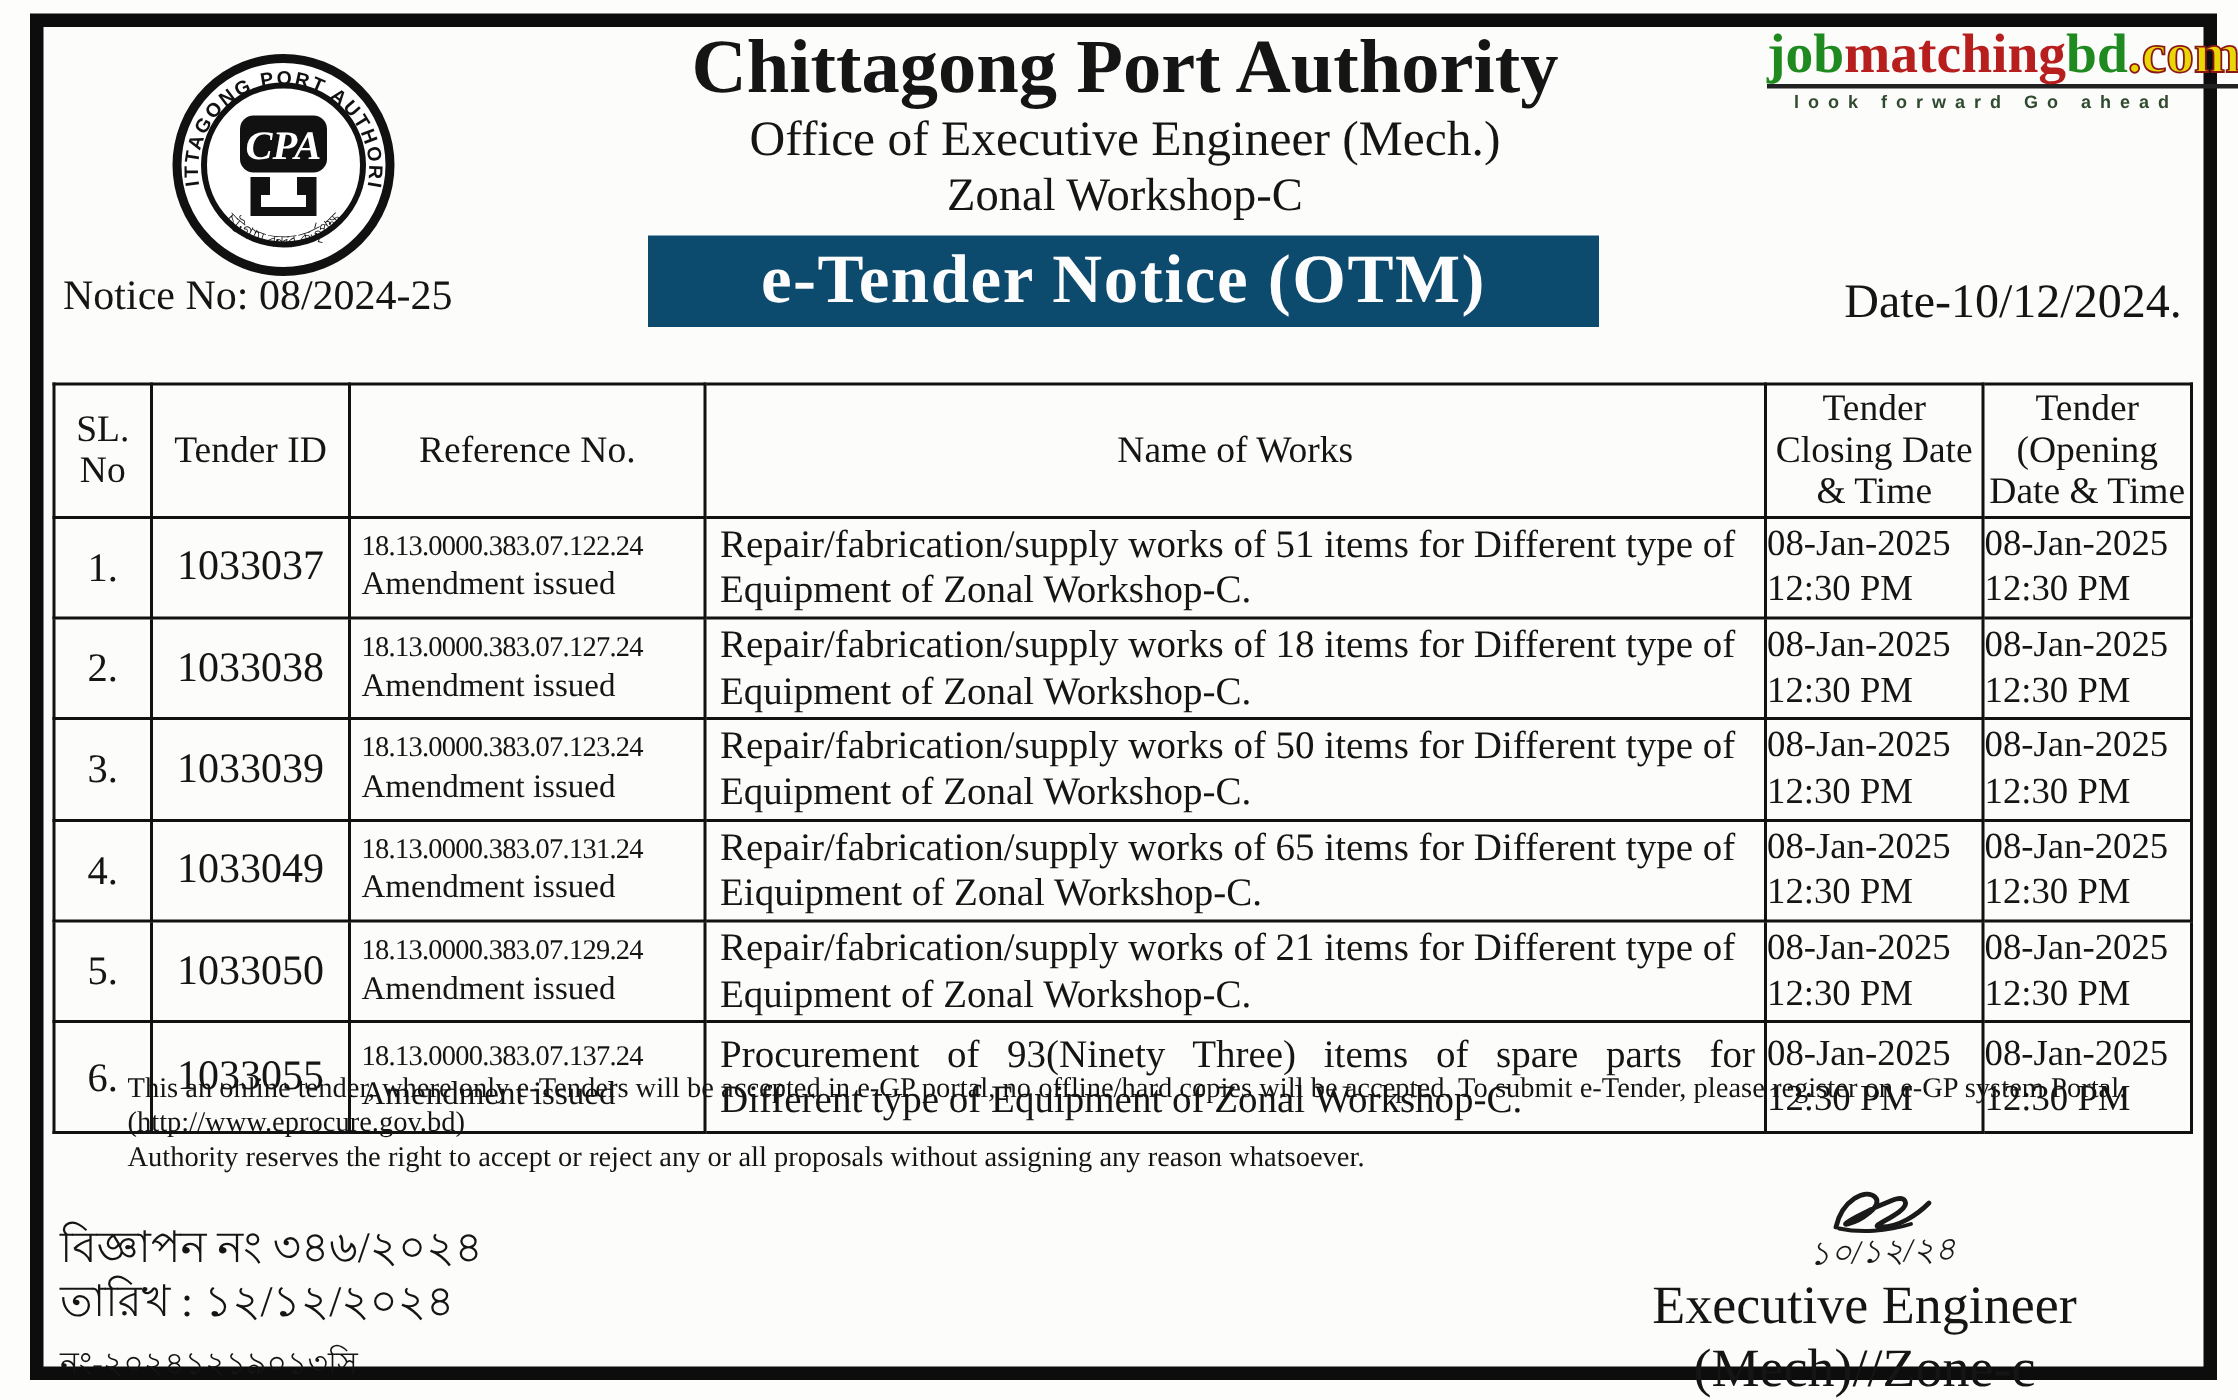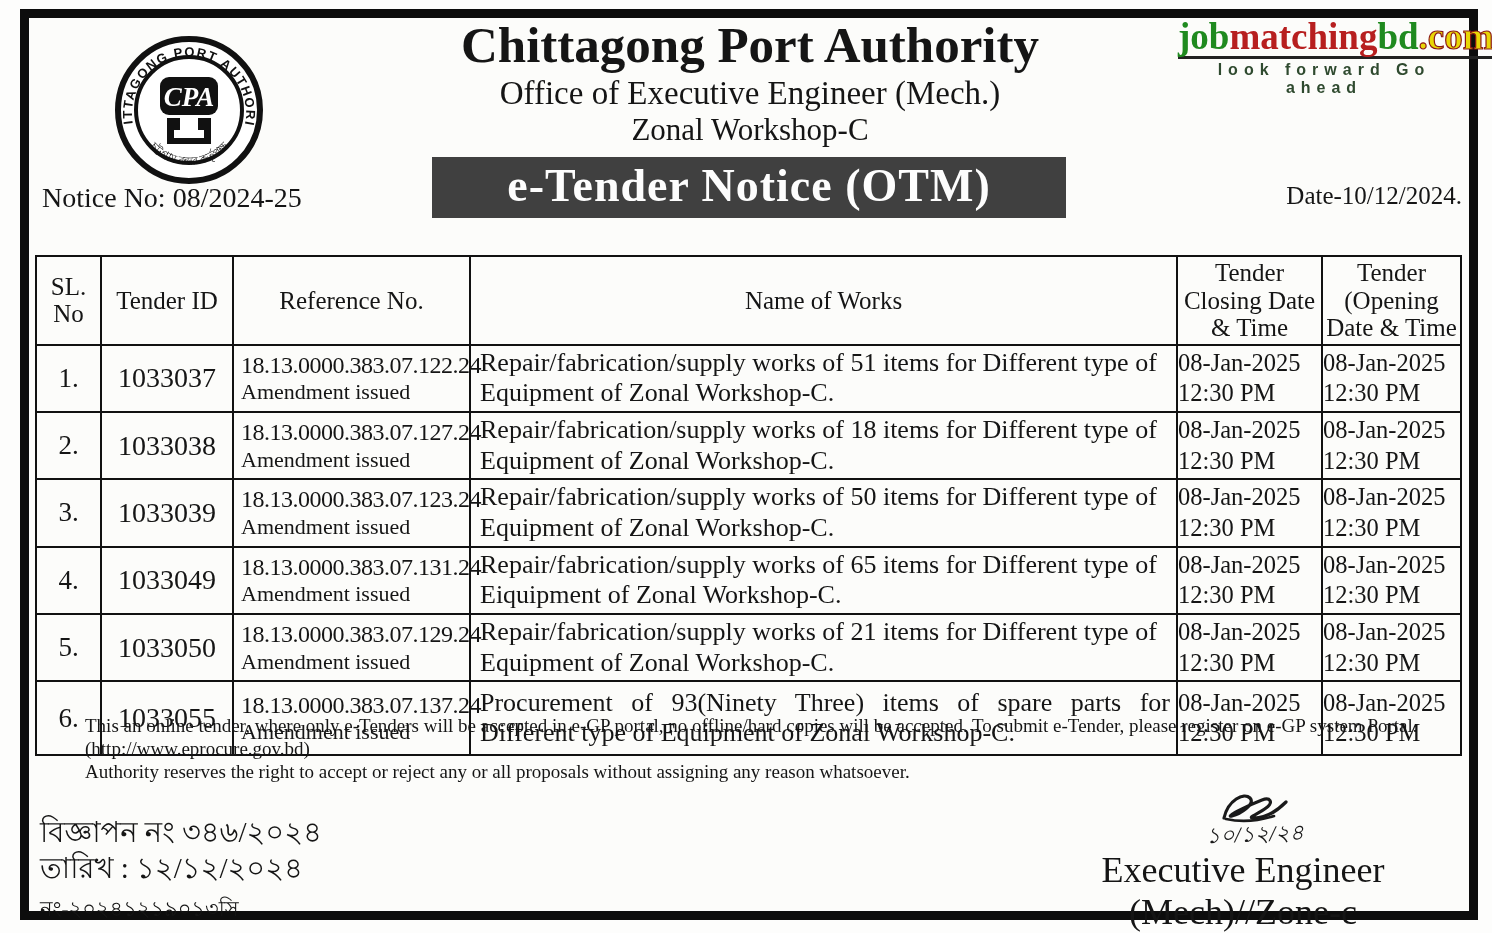--- a/index.html
+++ b/index.html
@@ -6,42 +6,42 @@
   body { width:1492px; height:933px; background:#ffffff; font-family:"Liberation Serif","DejaVu Serif",serif; color:#151515; }
   .page { position:relative; width:1492px; height:933px; background:#fdfdfc; overflow:hidden; }
   .frame { position:absolute; left:20px; top:9px; width:1458px; height:911px; border:9px solid #0d0d0d; background:#fcfcfa; }
 
   
   .seal { position:absolute; left:112px; top:34px; width:154px; height:152px; }
   .head-center { position:absolute; left:260px; width:980px; top:20px; text-align:center; }
   .org-title { font-size:51px; font-weight:bold; letter-spacing:0px; line-height:1.0; }
   .office-line { font-size:33px; line-height:1.15; margin-top:4px; }
   .zone-line { font-size:31px; line-height:1.1; }
-  .banner { position:absolute; left:432px; top:157px; width:634px; height:61px; background:#404040; color:#fdfdfd; font-size:46px; font-weight:bold; text-align:center; line-height:58px; letter-spacing:1px; }
+  .banner { position:absolute; left:432px; top:157px; width:634px; height:61px; background:#0c4a6e; color:#fdfdfd; font-size:46px; font-weight:bold; text-align:center; line-height:58px; letter-spacing:1px; }
   .notice-no { position:absolute; left:42px; top:182px; font-size:28px; }
-  .head-date { position:absolute; left:1222px; top:182px; width:240px; font-size:25px; text-align:right; }
+  .head-date { position:absolute; left:1222px; top:182px; width:240px; font-size:32px; text-align:center; }
 
   
   .jm { position:absolute; left:1178px; top:18px; width:292px; text-align:center; font-family:"Liberation Serif",serif; }
   .jm-main { font-size:37px; font-weight:bold; line-height:1.0; letter-spacing:0px; border-bottom:3px solid #222; display:inline-block; padding-bottom:1px; }
   .jm-green { color:#1f8a1f; }
   .jm-red { color:#b71f1f; }
   .jm-yellow { color:#e8d606; -webkit-text-stroke:1.2px #8a1616; }
-  .jm-tagline { font-family:"Liberation Sans",sans-serif; font-size:16px; font-weight:bold; letter-spacing:6px; color:#2f4a2f; margin-top:2px; }
+  .jm-tagline { font-family:"Liberation Sans",sans-serif; font-size:12px; font-weight:bold; letter-spacing:6px; color:#2f4a2f; margin-top:2px; }
 
   
   table.tender { position:absolute; left:35px; top:255px; width:1425px; border-collapse:collapse; table-layout:fixed; }
   table.tender th, table.tender td { border:2.5px solid #111; vertical-align:middle; }
   table.tender th { font-weight:normal; font-size:25px; text-align:center; height:60px; line-height:1.1; padding:2px; }
   th.col-close, th.col-open { font-size:21.5px; }
   td { height:64px; }
   td.col-sl { text-align:center; font-size:27px; }
   td.col-id { text-align:center; font-size:28px; }
   td.col-ref { font-size:21px; padding:2px 4px 2px 7px; line-height:1.2; }
-  td.col-ref .ref-no { font-size:24px; letter-spacing:-0.5px; }
+  td.col-ref .ref-no { font-size:19px; letter-spacing:-0.5px; }
   td.col-ref .ref-note { font-size:22px; }
   td.col-name { font-size:26px; padding:2px 6px 2px 9px; line-height:1.18; }
   td.col-name.justify { text-align:justify; }
   td.col-close, td.col-open { text-align:left; font-size:24.5px; line-height:1.25; }
   tr.row-last td { height:74px; }
 
   
   .notes { position:absolute; left:40px; top:714px; width:1422px; font-size:19px; line-height:1.22;margin-left:41px; }
   .notes p { padding-left:4px; }
 

